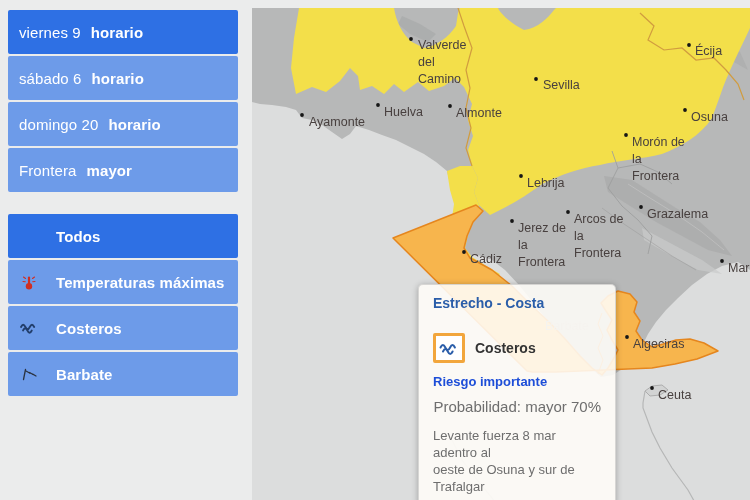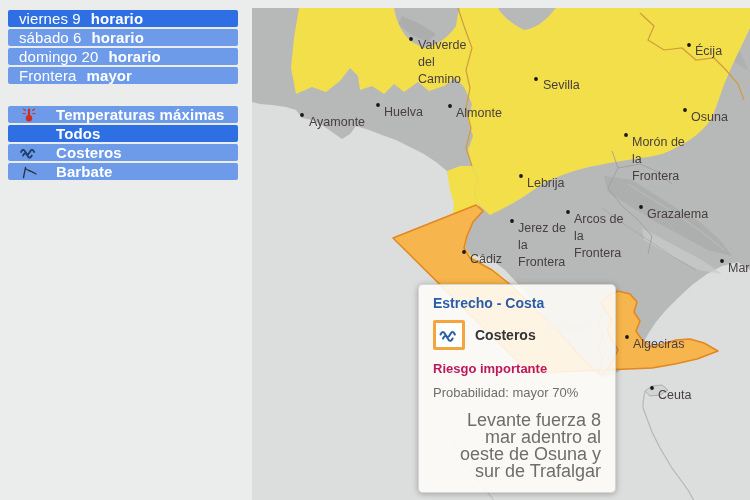--- a/index.html
+++ b/index.html
@@ -7,21 +7,21 @@
     width:750px;height:500px;overflow:hidden;
     background:#ebecec;
     font-family:"Liberation Sans", sans-serif;
     -webkit-font-smoothing:antialiased;
   }
   #app{position:relative;width:750px;height:500px;}
 
   
   .sidebar{position:absolute;left:8px;top:10px;width:230px;}
   .btn{
-    box-sizing:border-box;width:230px;height:17px;margin-bottom:2px;
+    box-sizing:border-box;width:230px;height:44px;margin-bottom:2px;
     background:#6d9be9;color:#fff;border-radius:2px;
     display:flex;align-items:center;font-size:15px;cursor:pointer;
     padding-left:11px;letter-spacing:.1px;
   }
   .btn.selected{background:#2e70e4;}
   .btn b{margin-left:10px;font-weight:700;}
   .group-gap{height:20px;}
   .btn .icon{width:20px;height:17px;margin-right:17px;display:inline-flex;align-items:center;justify-content:center;}
   .btn.filter{padding-left:11px;font-weight:700;}
   .btn.filter.noicon{padding-left:48px;}
@@ -34,30 +34,30 @@
   .city-label.muted{fill:#aeaeae;}
 
   
   .tooltip{
     position:absolute;left:166px;top:276px;width:198px;box-sizing:border-box;
     background:rgba(255,253,248,0.88);
     border-radius:5px;border:1px solid rgba(190,190,190,.6);
     box-shadow:0 1px 6px rgba(0,0,0,.28);
     padding:10px 14px 12px 14px;
   }
-  .tt-title{color:#2a5da9;font-weight:700;font-size:14px;margin-bottom:9px;}
+  .tt-title{color:#2a5da9;font-weight:700;font-size:14px;margin-bottom:22px;}
   .tt-row{display:flex;align-items:center;margin-bottom:11px;}
   .tt-iconbox{
     width:26px;height:24px;background:#fff;border:3px solid #f2a63c;border-radius:2px;
     display:flex;align-items:center;justify-content:center;flex:0 0 auto;
   }
   .tt-phenom{margin-left:10px;font-weight:700;font-size:14px;color:#333;}
-  .tt-risk{font-weight:700;font-size:13px;color:#be185d;margin-bottom:9px;}
-  .tt-prob{font-size:13px;color:#6e6e6e;margin-bottom:12px;}
-  .tt-desc{font-size:18px;color:#6e6e6e;line-height:17px;text-align:right;}
+  .tt-risk{font-weight:700;font-size:13px;color:#1d4ed8;margin-bottom:9px;}
+  .tt-prob{font-size:15px;color:#6e6e6e;margin-bottom:12px;text-align:right;}
+  .tt-desc{font-size:13px;color:#6e6e6e;line-height:17px;}
 </style>
 </head>
 <body>
 
 <div id="app">
 
   <div class="sidebar">
 
     <div class="btn selected">
       <span>viernes 9</span>
@@ -70,39 +70,39 @@
     <div class="btn">
       <span>domingo 20</span>
       <b>horario</b>
     </div>
     <div class="btn">
       <span>Frontera</span>
       <b>mayor</b>
     </div>
 
     <div class="group-gap"></div>
+
+    <div class="btn filter noicon selected">
+      <span>Todos</span>
+    </div>
 
     <div class="btn filter">
       <span class="icon">
         <svg width="16" height="17" viewBox="0 0 16 17">
           <rect x="6.9" y="2.5" width="2.2" height="8" rx="1.1" fill="#cf2e22"></rect>
           <circle cx="8" cy="12.2" r="3.2" fill="#cf2e22"></circle>
           <g stroke="#cf2e22" stroke-width="1.1" stroke-linecap="round">
             <line x1="2.5" y1="3" x2="4.5" y2="4.5"></line>
             <line x1="13.5" y1="3" x2="11.5" y2="4.5"></line>
             <line x1="2" y1="7.5" x2="4.3" y2="7.8"></line>
             <line x1="14" y1="7.5" x2="11.7" y2="7.8"></line>
           </g>
         </svg>
       </span>
       <span>Temperaturas máximas</span>
-    </div>
-
-    <div class="btn filter noicon selected">
-      <span>Todos</span>
     </div>
 
     <div class="btn filter">
       <span class="icon">
         <svg width="18" height="14" viewBox="0 0 18 14">
           <g stroke="#223e6b" stroke-width="1.8" fill="none" stroke-linecap="round">
             <path d="M1,6 q2.2,-4.5 4.4,0 t4.4,0 t4.4,0"></path>
             <path d="M3,9.5 q2.2,-4.5 4.4,0 t4.4,0"></path>
           </g>
         </svg>

